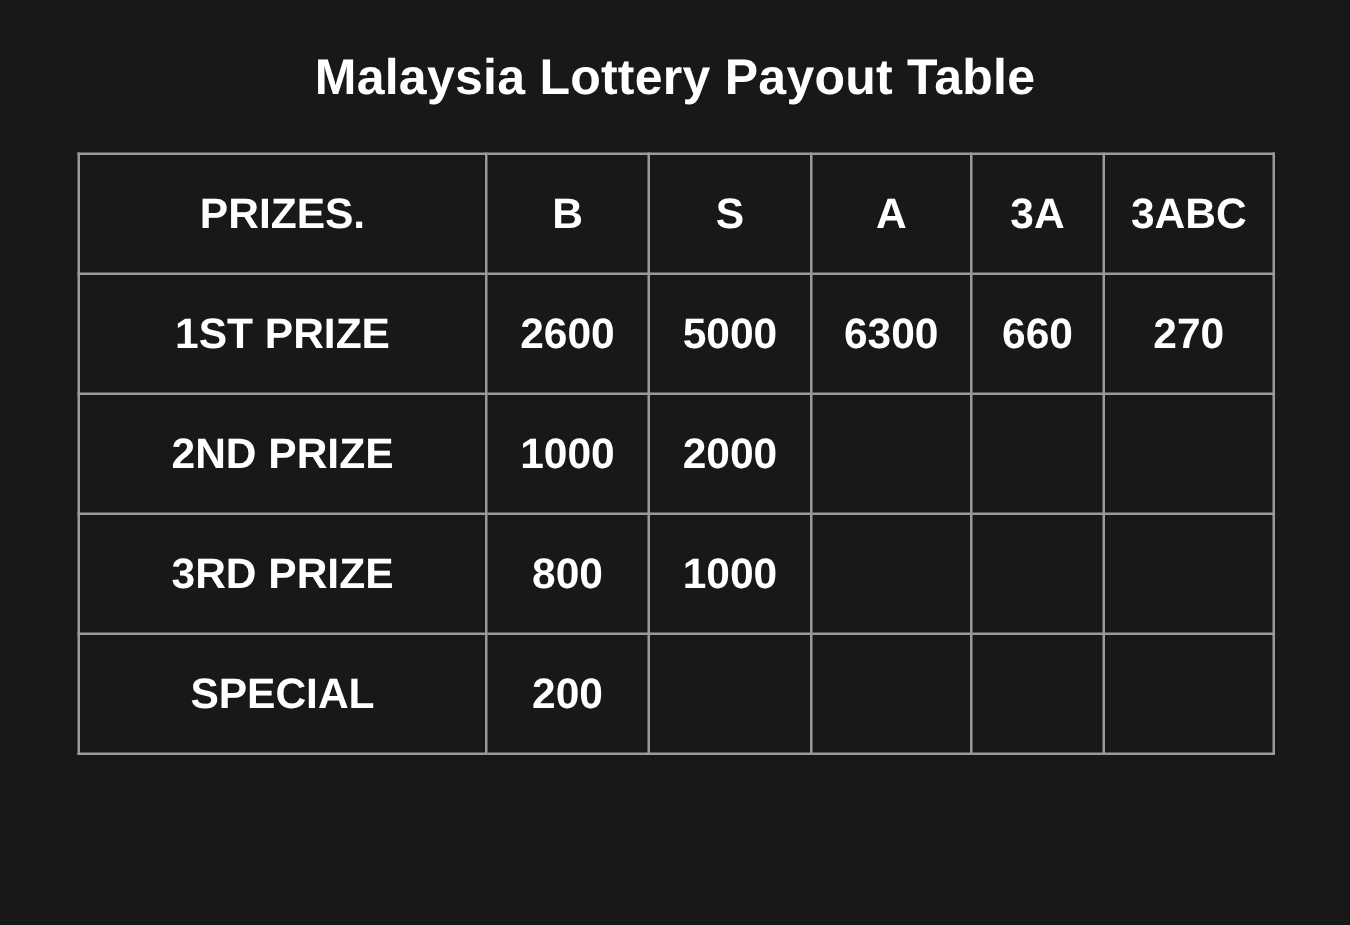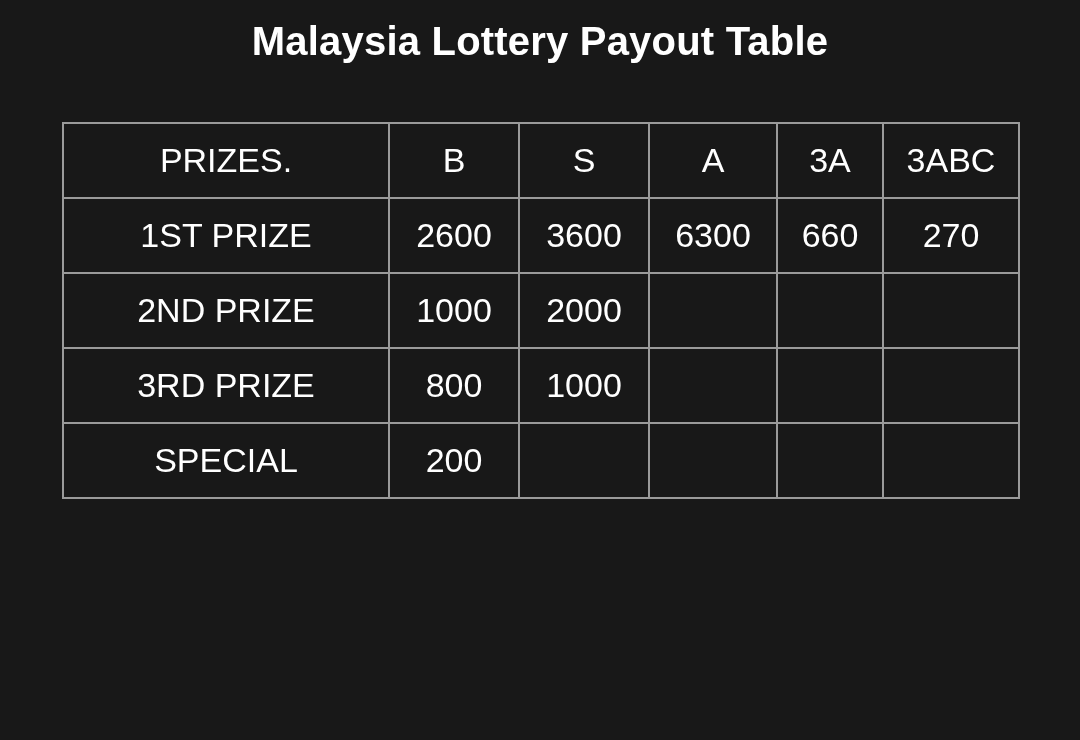--- a/index.html
+++ b/index.html
@@ -19,42 +19,42 @@
     height: 740px;
     position: relative;
     box-sizing: border-box;
   }
   .title {
     text-align: center;
     font-size: 40px;
     font-weight: bold;
     letter-spacing: 0.2px;
     color: #ffffff;
-    padding-top: 17px;
+    padding-top: 38px;
     padding-bottom: 0;
     line-height: 48px;
   }
   .table-wrap {
     position: absolute;
     left: 62px;
     top: 122px;
     width: 956px;
   }
   table.payout {
     border-collapse: collapse;
     width: 956px;
     table-layout: fixed;
   }
   table.payout td {
     border: 2px solid #9a9a9a;
-    height: 75px;
+    height: 96px;
     text-align: center;
     vertical-align: middle;
     font-size: 34px;
-    font-weight: normal;
+    font-weight: bold;
     color: #ffffff;
     padding: 4px 4px;
     box-sizing: border-box;
     white-space: nowrap;
   }
   table.payout tr.header-row td {
     font-size: 34px;
   }
   col.c-label { width: 326px; }
   col.c-b     { width: 130px; }
@@ -86,21 +86,21 @@
           <td>B</td>
           <td>S</td>
           <td>A</td>
           <td>3A</td>
           <td>3ABC</td>
         </tr>
 
         <tr>
           <td>1ST PRIZE</td>
           <td>2600</td>
-          <td>3600</td>
+          <td>5000</td>
           <td>6300</td>
           <td>660</td>
           <td>270</td>
         </tr>
 
         <tr>
           <td>2ND PRIZE</td>
           <td>1000</td>
           <td>2000</td>
           <td></td>

